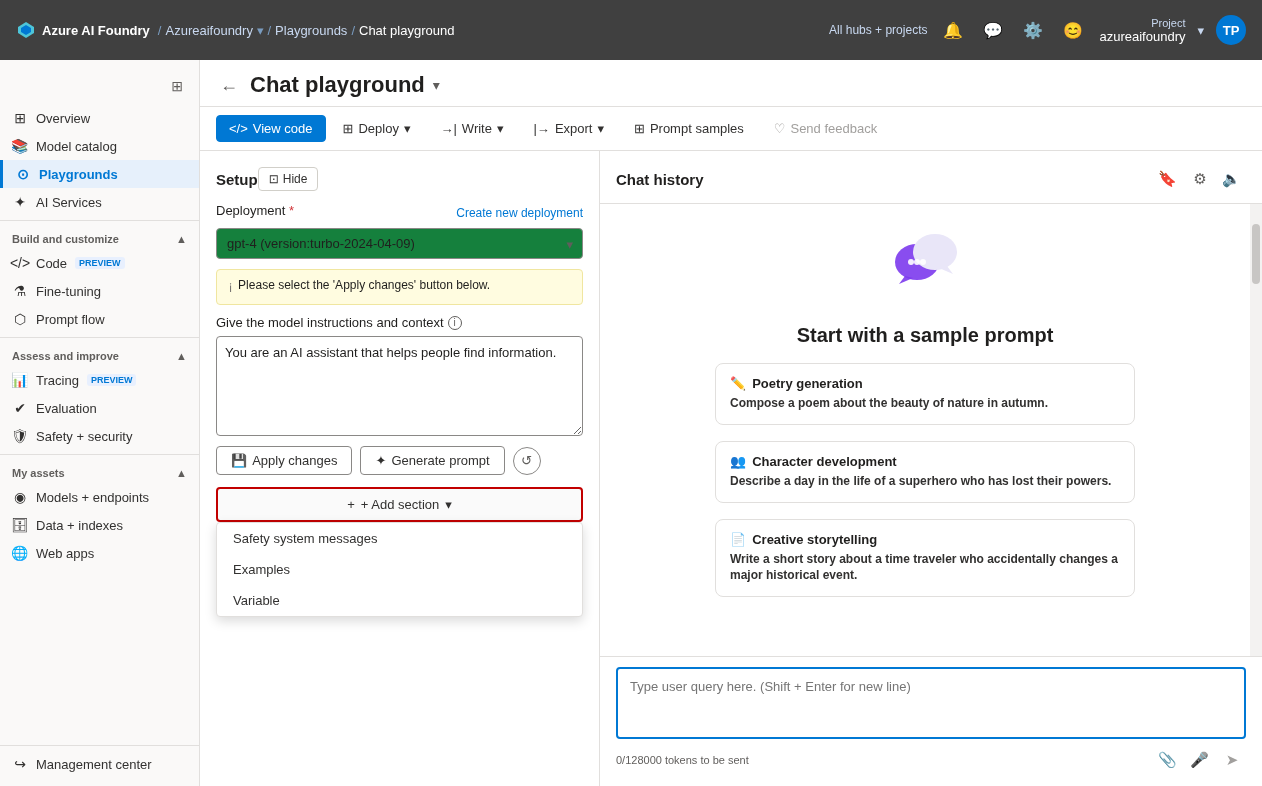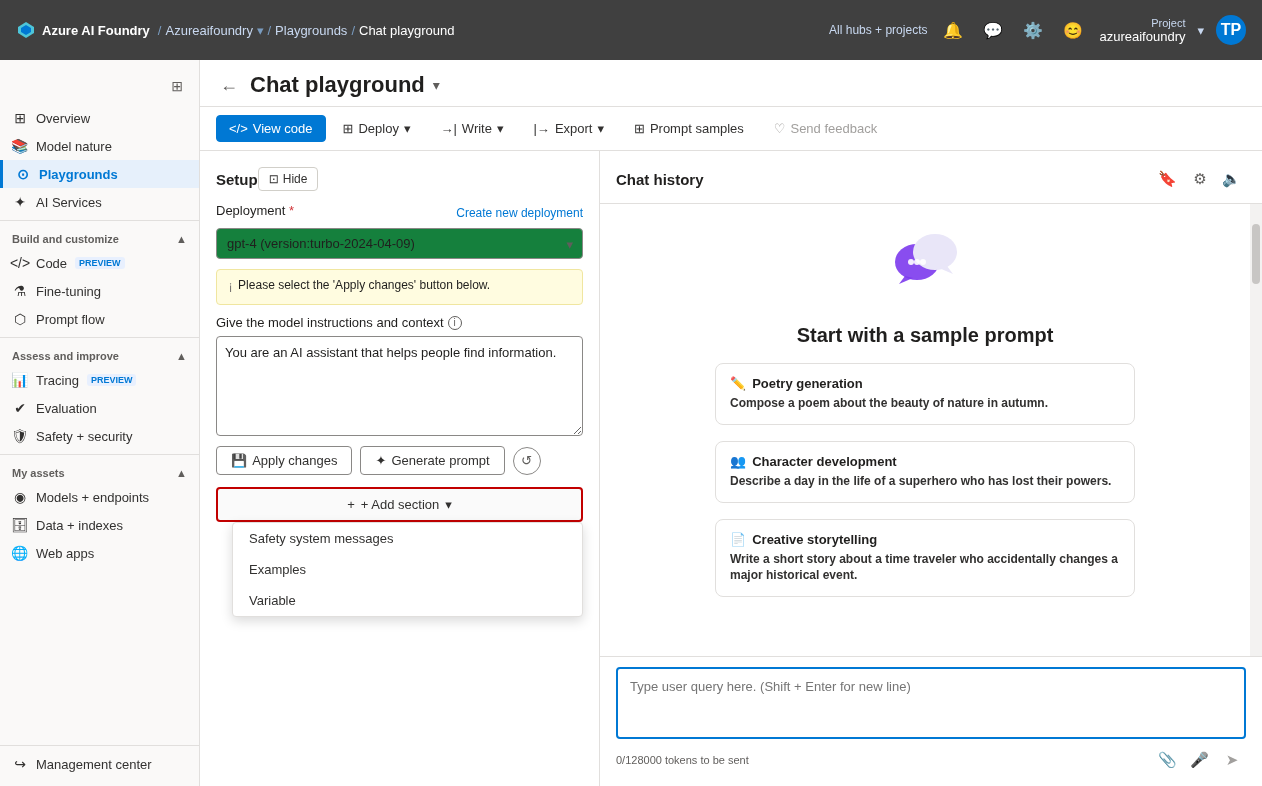--- a/index.html
+++ b/index.html
@@ -22,21 +22,21 @@
     .topbar-breadcrumb {
       display: flex; align-items: center; gap: 4px; color: #c8d8f0; font-size: 13px;
     }
     .topbar-breadcrumb .sep { color: #7a9cc0; }
     .topbar-breadcrumb .current { color: white; font-weight: 500; }
     .topbar-right {
       margin-left: auto; display: flex; align-items: center; gap: 12px; color: white;
     }
     .topbar-icon { width: 28px; height: 28px; border-radius: 4px; display: flex; align-items: center; justify-content: center; cursor: pointer; color: white; font-size: 16px; }
     .topbar-avatar {
-      width: 30px; height: 30px; border-radius: 50%; background: #0078d4; color: white; font-size: 16px; font-weight: 600; display: flex; align-items: center; justify-content: center;
+      width: 30px; height: 30px; border-radius: 50%; background: #0078d4; color: white; font-size: 13px; font-weight: 600; display: flex; align-items: center; justify-content: center;
     }
     .project-info { text-align: right; }
     .project-info .proj-label { font-size: 11px; color: #c8d8f0; }
     .project-info .proj-name { font-size: 13px; color: white; font-weight: 500; }
 
     
     .main-layout {
       display: flex;
       flex: 1;
       overflow: hidden;
@@ -144,21 +144,21 @@
     .btn-row { display: flex; align-items: center; gap: 8px; margin-top: 10px; }
     .btn { display: flex; align-items: center; gap: 5px; padding: 6px 14px; border-radius: 4px; border: 1px solid #8a8886; cursor: pointer; font-size: 13px; background: white; color: #323130; }
     .btn-circle { width: 28px; height: 28px; border-radius: 50%; border: 1px solid #8a8886; cursor: pointer; background: white; display: flex; align-items: center; justify-content: center; color: #605e5c; }
 
     
     .add-section-container { position: relative; margin-top: 12px; }
     .add-section-btn {
       width: 100%; border: 2px solid #c20000; border-radius: 4px; padding: 8px; font-size: 13px; background: #fafafa; cursor: pointer; display: flex; align-items: center; justify-content: center; gap: 6px; color: #323130;
     }
     .add-section-dropdown {
-      position: absolute; top: 100%; left: 16px; right: 0; background: white; border: 1px solid #e1dfdd; border-radius: 4px; box-shadow: 0 4px 12px rgba(0,0,0,0.15); z-index: 10; overflow: hidden;
+      position: absolute; top: 100%; left: 0; right: 0; background: white; border: 1px solid #e1dfdd; border-radius: 4px; box-shadow: 0 4px 12px rgba(0,0,0,0.15); z-index: 10; overflow: hidden;
     }
     .dropdown-item {
       padding: 8px 16px; cursor: pointer; font-size: 13px; color: #323130;
     }
 
     
     .chat-panel {
       flex: 1; display: flex; flex-direction: column; overflow: hidden; position: relative;
     }
     .chat-header {
@@ -247,21 +247,21 @@
     <div style="display:flex;justify-content:flex-end;padding:4px 8px;">
       <div class="topbar-icon" style="color:#605e5c;font-size:14px;">⊞</div>
     </div>
 
     <div class="sidebar-item">
       <span class="icon">⊞</span>
       <span>Overview</span>
     </div>
     <div class="sidebar-item">
       <span class="icon">📚</span>
-      <span>Model nature</span>
+      <span>Model catalog</span>
     </div>
     <div class="sidebar-item active">
       <span class="icon">⊙</span>
       <span>Playgrounds</span>
     </div>
 
     <div class="sidebar-item">
       <span class="icon">✦</span>
       <span>AI Services</span>
     </div>

